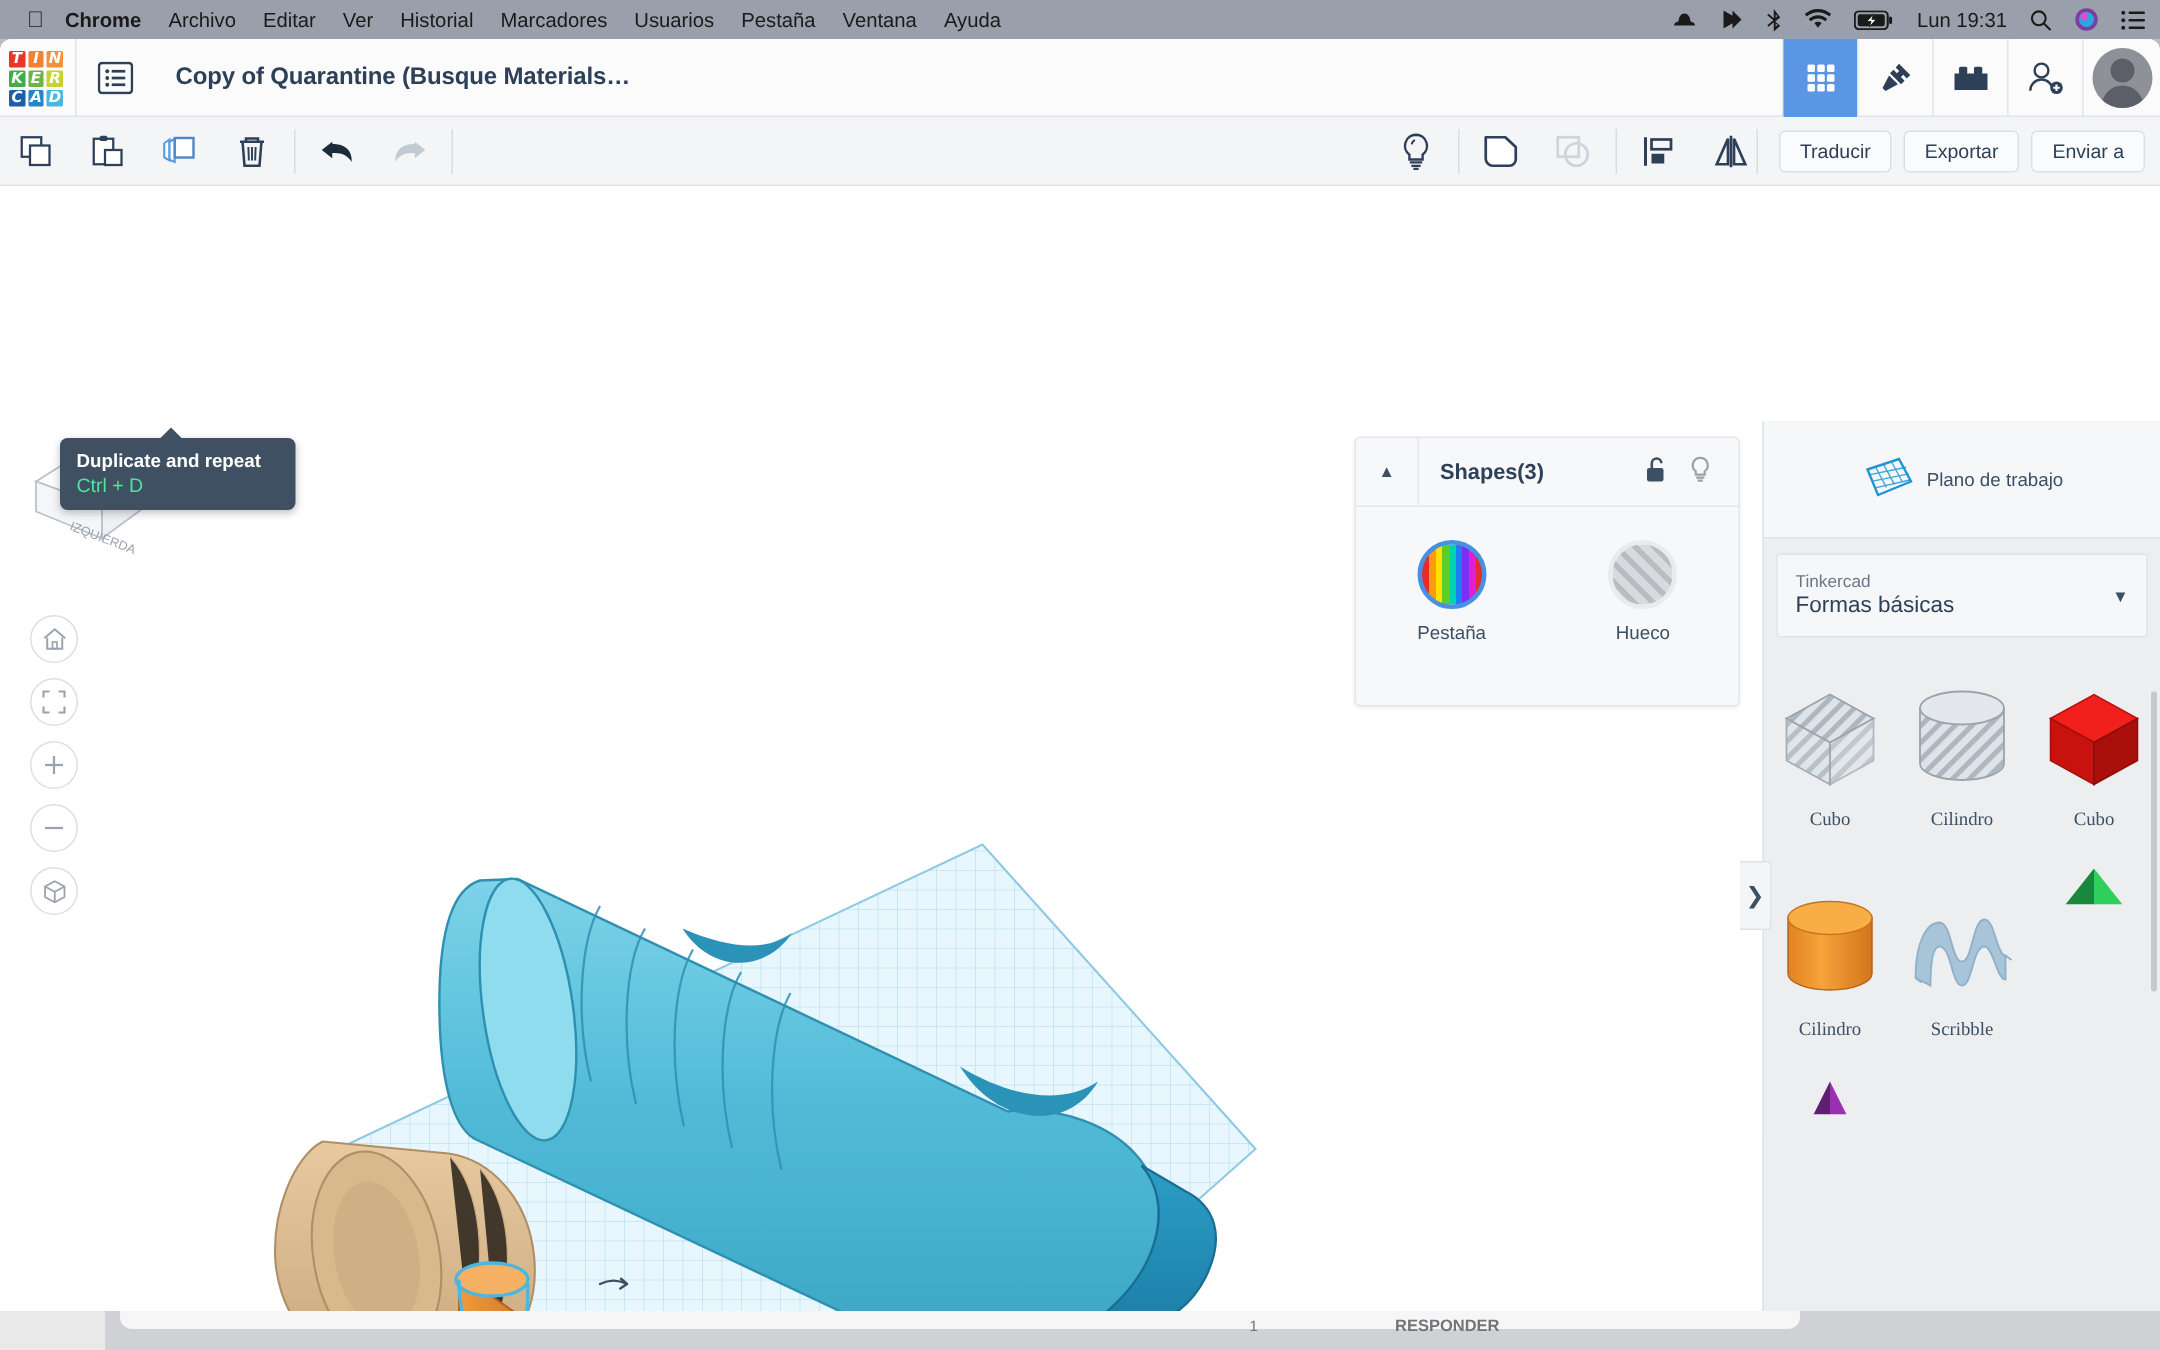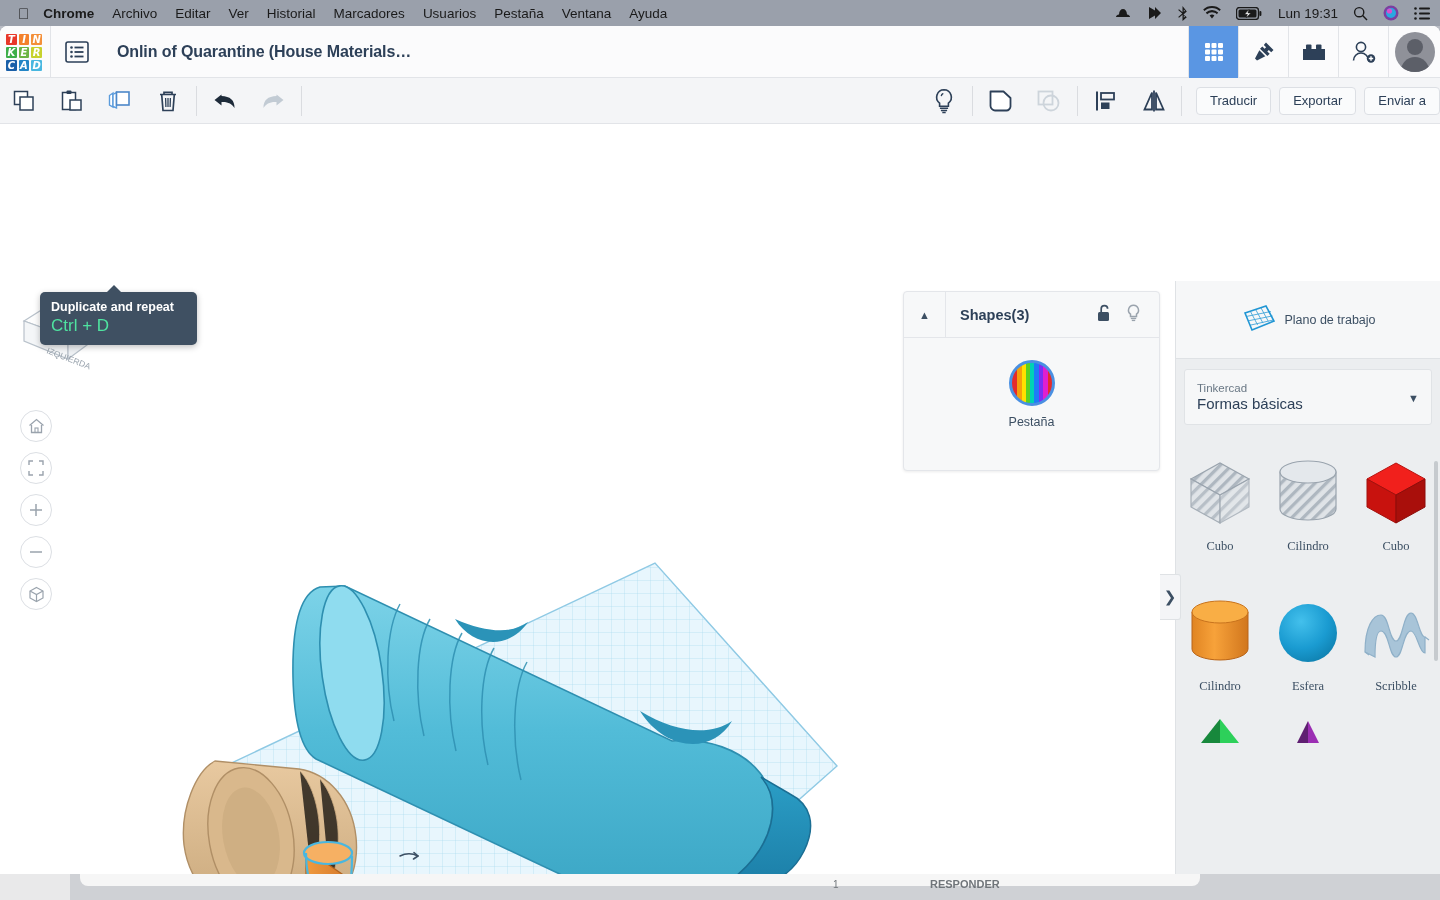--- a/index.html
+++ b/index.html
@@ -115,21 +115,21 @@
   }
   .tb-right .grpsep { width:1px; height:30px; background:#dadce0; margin:0 6px 0 12px; }
 
   
   .tooltip {
     position:absolute; left:40px; top:266px; width:157px;
     background:#3f5062; color:#fff; border-radius:5px; padding:8px 11px 9px; z-index:60;
     box-shadow:0 2px 6px rgba(0,0,0,.25);
   }
   .tooltip .t1 { font-size:12.5px; font-weight:bold; }
-  .tooltip .t2 { font-size:17px; color:#4fe3a0; margin-top:2px; }
+  .tooltip .t2 { font-size:13px; color:#4fe3a0; margin-top:2px; }
   .tooltip::before {
     content:""; position:absolute; top:-7px; left:66px;
     border-left:8px solid transparent; border-right:8px solid transparent; border-bottom:8px solid #3f5062;
   }
 
   
   .canvas { position:absolute; left:0; top:255px; width:1175px; height:645px; background:#fff; overflow:hidden; }
 
   .navcube { position:absolute; left:18px; top:4px; width:96px; height:86px; }
   .vctrl { position:absolute; left:20px; width:32px; height:32px; border-radius:50%; border:1px solid #dcdfe4; background:#fff;
@@ -538,21 +538,21 @@
             <g fill="#2d4058">
               <circle cx="6.5" cy="6.5" r="1.3"></circle>
               <rect x="9.5" y="5.6" width="9" height="1.8"></rect>
               <circle cx="6.5" cy="11" r="1.3"></circle>
               <rect x="9.5" y="10.1" width="9" height="1.8"></rect>
               <circle cx="6.5" cy="15.5" r="1.3"></circle>
               <rect x="9.5" y="14.6" width="9" height="1.8"></rect>
             </g>
           </svg>
       </span>
-      <span class="proj-title">Onlin of Quarantine (House Materials…</span>
+      <span class="proj-title">Copy of Quarantine (Busque Materials…</span>
       <span class="hdr-right">
         <span class="hbtn active">
           <svg width="24" height="24" viewBox="0 0 24 24">
               <g fill="#fff">
                 <rect x="3" y="3" width="5" height="5" rx="1"></rect>
                 <rect x="9.5" y="3" width="5" height="5" rx="1"></rect>
                 <rect x="16" y="3" width="5" height="5" rx="1"></rect>
                 <rect x="3" y="9.5" width="5" height="5" rx="1"></rect>
                 <rect x="9.5" y="9.5" width="5" height="5" rx="1"></rect>
                 <rect x="16" y="9.5" width="5" height="5" rx="1"></rect>
@@ -676,21 +676,21 @@
               <path d="M15 3.5v17h7.5z" fill="none" stroke="#2d4058" stroke-width="1.8"></path>
               <line x1="13" y1="1.5" x2="13" y2="22.5" stroke="#2d4058" stroke-width="1.8"></line>
             </svg>
         </span>
       </div>
 
       <span class="tb-right">
         <span class="grpsep"></span>
         <span class="txtbtn">Traducir</span>
         <span class="txtbtn">Exportar</span>
-        <span class="txtbtn" style="">Enviar a</span>
+        <span class="txtbtn" style="margin-right:10px">Enviar a</span>
       </span>
     </div>
 
   </div>
 
   <div class="canvas">
     <svg width="1175" height="645" viewBox="0 0 1175 645">
       <defs>
         <linearGradient id="gBottle" x1="0" y1="0" x2="0" y2="1">
           <stop offset="0" stop-color="#7dd3e8"></stop>
@@ -862,20 +862,24 @@
               <line x1="5.8" y1="16.4" x2="9.2" y2="16.4" stroke="#9aa3ad" stroke-width="1.4"></line>
             </svg>
         </span>
       </span>
     </div>
     <div class="sp-body">
       <div class="sp-opt">
         <span class="swatch solid"></span>
         <span>Pestaña</span>
       </div>
+      <div class="sp-opt">
+        <span class="swatch hole"></span>
+        <span>Hueco</span>
+      </div>
     </div>
   </div>
 
   <div class="collapse-handle">❯</div>
 
   <div class="rsb">
     <div class="rsb-top">
       <div class="cell">
         <svg width="38" height="34" viewBox="0 0 38 34">
           <path d="M5 10 L26 3 L34 18 L12 27 Z" fill="none" stroke="#2196d4" stroke-width="1.6"></path>
@@ -942,33 +946,20 @@
                 <stop offset="0.4" stop-color="#f7a23a"></stop>
                 <stop offset="1" stop-color="#d1761d"></stop>
               </linearGradient>
             </defs>
           <path d="M9 15 H65 V52 A28 11 0 0 1 9 52 Z" fill="url(#og)" stroke="#b8651a" stroke-width="1"></path>
           <ellipse cx="37" cy="15" rx="28" ry="11" fill="#f9ae45" stroke="#c8731d" stroke-width="1"></ellipse>
         </svg>
         <span>Cilindro</span>
       </div>
       <div class="shapecell">
-        <svg width="74" height="72" viewBox="0 0 74 72">
-          <defs>
-              <radialGradient id="sg" cx="0.38" cy="0.3" r="0.78">
-                <stop offset="0" stop-color="#43c0ec"></stop>
-                <stop offset="0.6" stop-color="#1a9bd1"></stop>
-                <stop offset="1" stop-color="#0e7ead"></stop>
-              </radialGradient>
-            </defs>
-          <circle cx="37" cy="36" r="29" fill="url(#sg)"></circle>
-        </svg>
-        <span>Esfera</span>
-      </div>
-      <div class="shapecell">
         <svg width="82" height="72" viewBox="0 0 82 72">
           <path d="M10 55 C10 30 18 18 26 18 C34 18 34 44 41 44 C48 44 48 16 56 16 C63 16 64 40 70 40 L70 56 C64 56 62 34 56 34 C48 34 48 60 41 60 C34 60 34 34 26 34 C20 34 20 55 20 60 Z" fill="#a8c4d8" stroke="#8fb0c8" stroke-width="1.2"></path>
           <path d="M10 55 L14 58 M70 40 L74 43" stroke="#8fb0c8" stroke-width="1.2" fill="none"></path>
         </svg>
         <span>Scribble</span>
       </div>
       <div class="shapecell" style="height:30px; align-self:start">
         <svg width="62" height="26" viewBox="0 0 62 26">
           <path d="M31 2 L12 26 H31 Z" fill="#17883c"></path>
             <path d="M31 2 L50 26 H31 Z" fill="#2dd05a"></path>

